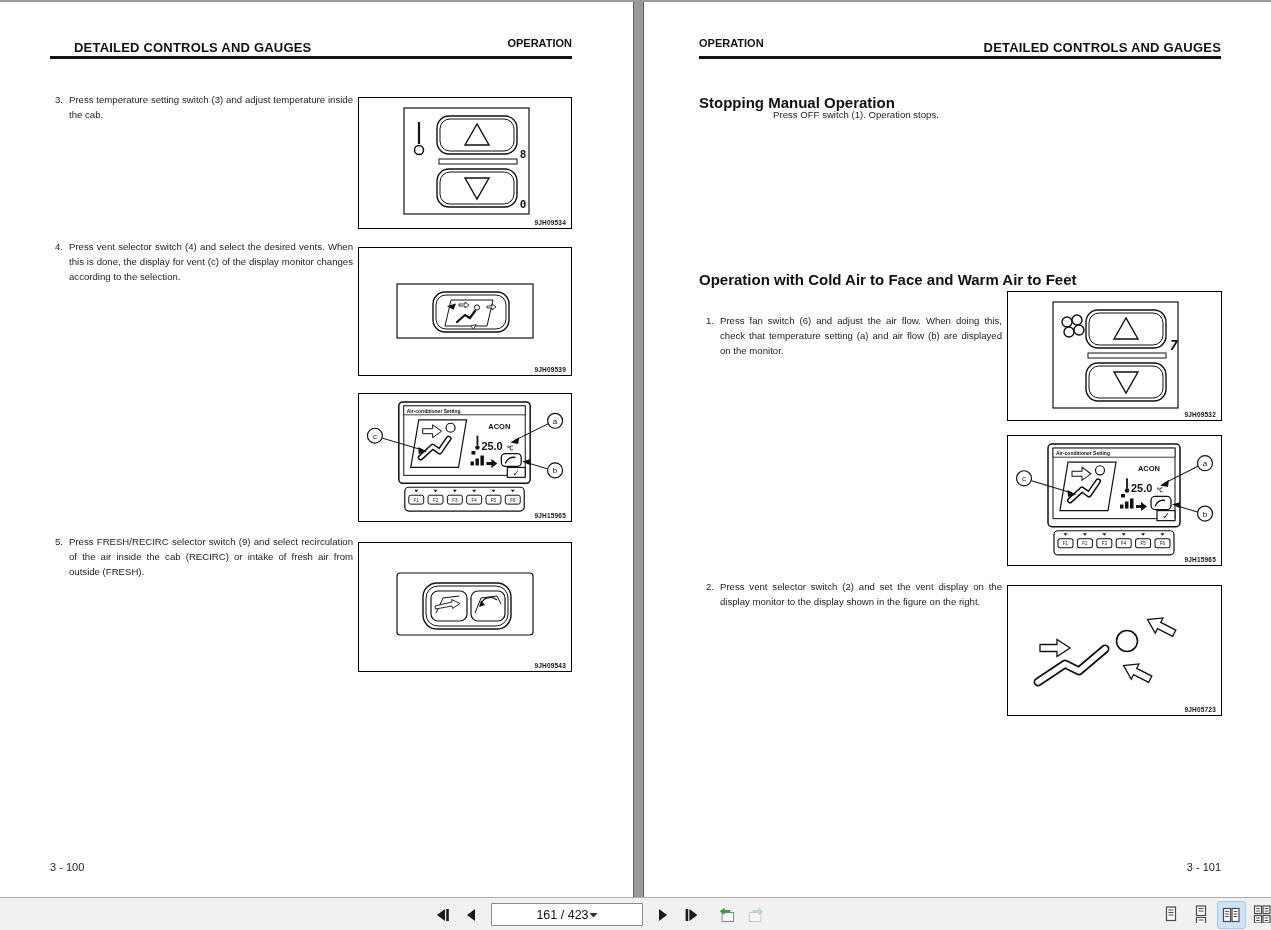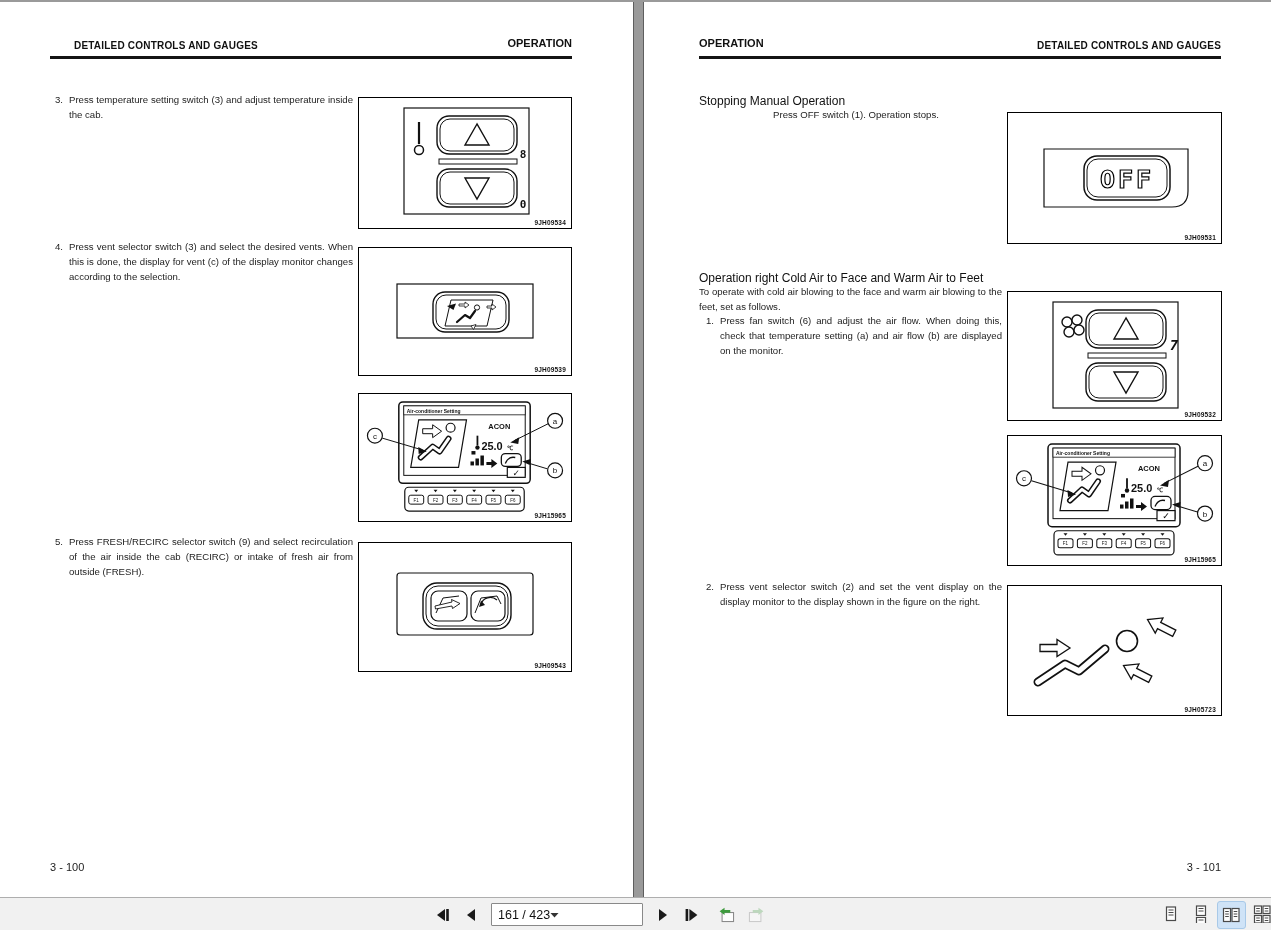--- a/index.html
+++ b/index.html
@@ -1,37 +1,37 @@
 <!DOCTYPE html>
 <html><head>
 <meta charset="utf-8">
 <style>
   html,body{margin:0;padding:0;background:#6e6e6e;}
   #screen{position:relative;width:1271px;height:930px;background:#9a9a9a;overflow:hidden;
           font-family:"Liberation Sans",sans-serif;}
   .page{position:absolute;top:2px;height:895px;background:#ffffff;}
   .page-left{left:0;width:633px;border-right:1px solid #5e5e5e;}
   .page-right{left:643px;width:628px;border-left:1px solid #5e5e5e;}
-  .hdr-small{position:absolute;font-size:10px;font-weight:bold;color:#111;letter-spacing:.2px;white-space:nowrap;padding-left:24px;}
+  .hdr-small{position:absolute;font-size:13px;font-weight:bold;color:#111;letter-spacing:.2px;white-space:nowrap;padding-left:24px;}
   .hdr-big{position:absolute;font-size:11px;font-weight:bold;color:#111;white-space:nowrap;}
   .rule{position:absolute;height:3px;background:#141414;}
   .step{position:absolute;font-size:9.6px;line-height:15px;color:#1d1d1d;display:flex;}
   .step .num{width:14px;flex:none;}
   .step .txt{flex:1;text-align:justify;}
-  .subhead{position:absolute;font-size:12px;font-weight:normal;color:#111;white-space:nowrap;}
+  .subhead{position:absolute;font-size:15px;font-weight:bold;color:#111;white-space:nowrap;}
   .para{position:absolute;font-size:9.6px;line-height:15px;color:#1d1d1d;text-align:justify;}
   .pagefoot{position:absolute;font-size:11px;color:#1d1d1d;white-space:nowrap;}
   .fig{position:absolute;border:1px solid #000;background:#fff;}
   .fig svg{display:block;width:100%;height:100%;}
   .figcode{position:absolute;right:5px;bottom:2px;font-size:6.5px;font-weight:bold;color:#111;letter-spacing:.2px;}
   .toolbar{position:absolute;left:0;bottom:0;width:1271px;height:32px;background:#f1f1f1;border-top:1px solid #aeaeae;}
   .navgroup{position:absolute;left:433px;top:5px;display:flex;align-items:center;gap:11px;}
   .navbtn{width:18px;height:20px;display:flex;align-items:center;justify-content:center;cursor:pointer;}
   .pagebox{width:138px;height:21px;background:#fff;border:1px solid #898989;border-radius:1px;
-           display:flex;align-items:center;justify-content:flex-start;padding:0 6px;font-size:12.5px;color:#111;}
+           display:flex;align-items:center;justify-content:center;padding:0 6px;font-size:12.5px;color:#111;}
   .viewgroup{position:absolute;left:1157px;top:3px;display:flex;gap:3px;}
   .viewbtn{width:27px;height:26px;display:flex;align-items:center;justify-content:center;border-radius:3px;cursor:pointer;}
   .viewbtn.active{background:#cfe3f7;border:1px solid #a8c9e8;}
 </style>
 </head>
 <body>
 
 <div id="screen">
 
   <svg width="0" height="0" style="position:absolute" aria-hidden="true">
@@ -149,21 +149,21 @@
           <polygon points="106,80 130,80 118,101" stroke-width="1.4"></polygon>
           <text x="164" y="60" text-anchor="middle" font-size="11" font-weight="bold" fill="#111" stroke="none" font-family="DejaVu Sans Mono, monospace">8</text>
           <text x="164" y="110" text-anchor="middle" font-size="11" font-weight="bold" fill="#111" stroke="none" font-family="DejaVu Sans Mono, monospace">0</text>
         </g>
       </svg>
       <div class="figcode">9JH09534</div>
     </div>
 
     <div class="step" style="left:55px;top:237px;width:298px">
       <span class="num">4.</span>
-      <div class="txt">Press vent selector switch (3) and select the desired vents. When this is done, the display for vent (c) of the display monitor changes according to the selection.</div>
+      <div class="txt">Press vent selector switch (4) and select the desired vents. When this is done, the display for vent (c) of the display monitor changes according to the selection.</div>
     </div>
 
     <div class="fig" style="left:358px;top:245px;width:212px;height:127px">
       <svg viewBox="0 0 212 127" preserveAspectRatio="none">
         <g stroke="#111" fill="#fff">
           <rect x="38" y="36" width="136" height="54" stroke-width="1.2"></rect>
           <rect x="74" y="44" width="76" height="40" rx="12" stroke-width="1.4"></rect>
           <rect x="77" y="47" width="70" height="34" rx="10" stroke-width="1"></rect>
           <polygon points="92,52 134,52 128,78 86,78" stroke-width="1"></polygon>
           <polygon points="88,58 97,55.5 94.5,62" fill="#111" stroke="none"></polygon>
@@ -219,34 +219,22 @@
   </div>
 
   <div class="page page-right">
     <div class="hdr-big" style="left:55px;top:35px">OPERATION</div>
     <div class="hdr-small" style="right:51px;top:38px">DETAILED CONTROLS AND GAUGES</div>
     <div class="rule" style="left:55px;top:54px;width:522px"></div>
 
     <div class="subhead" style="left:55px;top:92px">Stopping Manual Operation</div>
     <div class="para" style="left:57px;top:105px;width:310px;text-align:center">Press OFF switch (1).  Operation stops.</div>
 
-    <div class="fig" style="left:363px;top:110px;width:213px;height:130px">
-      <svg viewBox="0 0 213 130" preserveAspectRatio="none">
-        <g stroke="#111" fill="#fff">
-          <path d="M 36 36 H 180 V 78 Q 180 94 164 94 H 36 Z" stroke-width="1.2"></path>
-          <rect x="76" y="43" width="86" height="44" rx="13" stroke-width="1.5"></rect>
-          <rect x="79" y="46" width="80" height="38" rx="11" stroke-width="1"></rect>
-          <text x="119" y="75" text-anchor="middle" font-size="25" font-weight="bold" fill="#fff" stroke="#000" stroke-width="1.2" letter-spacing="3" font-family="DejaVu Sans Mono, monospace">OFF</text>
-        </g>
-      </svg>
-      <div class="figcode">9JH09531</div>
-    </div>
-
-    <div class="subhead" style="left:55px;top:269px">Operation right Cold Air to Face and Warm Air to Feet</div>
-    <div class="para" style="left:55px;top:282px;width:303px">To operate with cold air blowing to the face and warm air blowing to the feet, set as follows.</div>
+
+    <div class="subhead" style="left:55px;top:269px">Operation with Cold Air to Face and Warm Air to Feet</div>
 
     <div class="step" style="left:62px;top:311px;width:296px">
       <span class="num">1.</span>
       <div class="txt">Press fan switch (6) and adjust the air flow. When doing this, check that temperature setting (a) and air flow (b) are displayed on the monitor.</div>
     </div>
 
     <div class="fig" style="left:363px;top:289px;width:213px;height:128px">
       <svg viewBox="0 0 213 128" preserveAspectRatio="none">
         <g stroke="#111" fill="#fff">
           <rect x="45" y="10" width="125" height="106" stroke-width="1.2"></rect>

